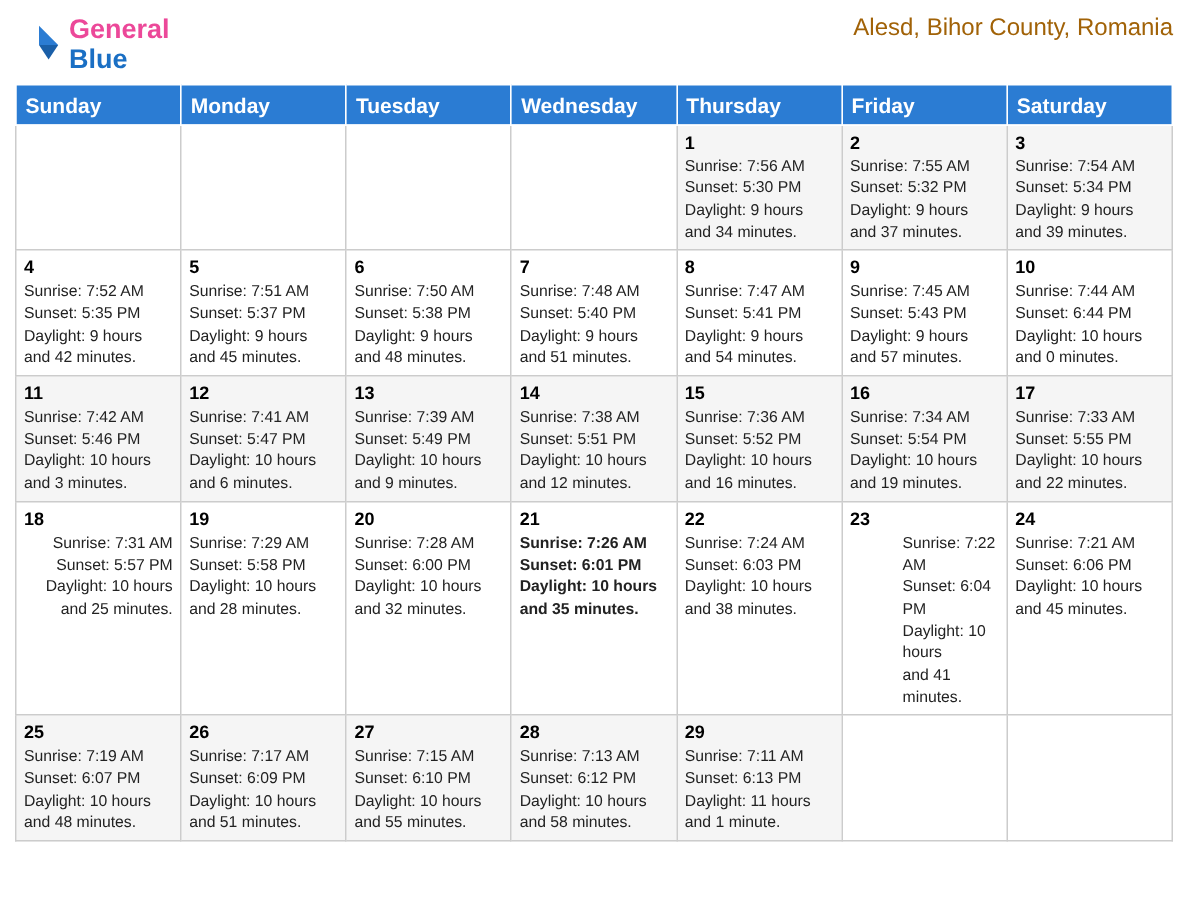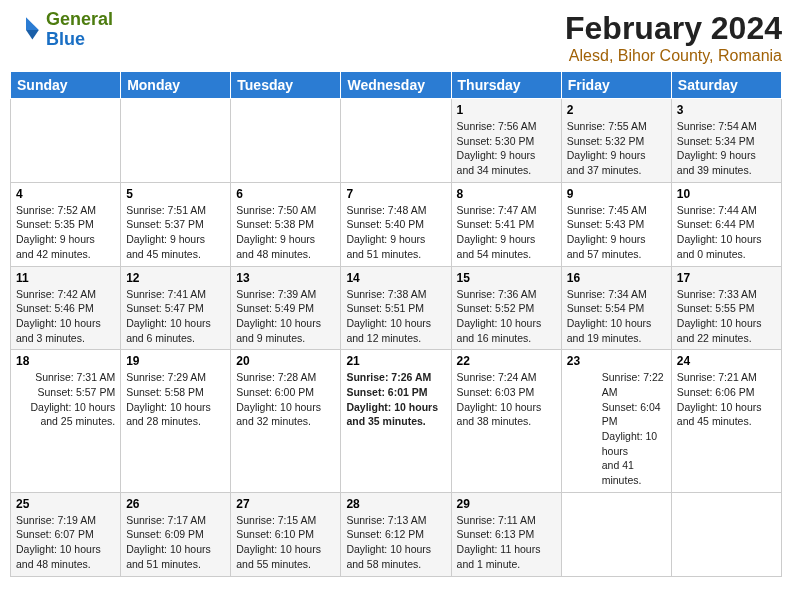--- a/index.html
+++ b/index.html
@@ -19,21 +19,21 @@
     .logo {
       display: flex;
       align-items: center;
       gap: 4px;
     }
     .logo-text {
       font-size: 18px;
       font-weight: bold;
       line-height: 1.1;
     }
-    .logo-general { color: #4d7c0f; }
+    .logo-general { color: #ec4899; }
     .logo-blue { color: #1a6fc4; }
     .logo-icon {
       width: 32px;
       height: 32px;
     }
     .title-block {
       text-align: right;
     }
     .title-block h1 {
       font-size: 32px;
@@ -93,21 +93,20 @@
     <svg class="logo-icon" viewBox="0 0 40 40">
       <polygon points="20,4 36,20 20,20" fill="#2b7cd3"></polygon>
       <polygon points="20,20 36,20 28,32" fill="#1a5fa8"></polygon>
     </svg>
     <div class="logo-text">
       <span class="logo-general">General</span><br>
       <span class="logo-blue">Blue</span>
     </div>
   </div>
   <div class="title-block">
-    <h1>February 2024</h1>
     <h2>Alesd, Bihor County, Romania</h2>
   </div>
 </div>
 
 <table>
   <thead>
     <tr>
       <th>Sunday</th>
       <th>Monday</th>
       <th>Tuesday</th>

